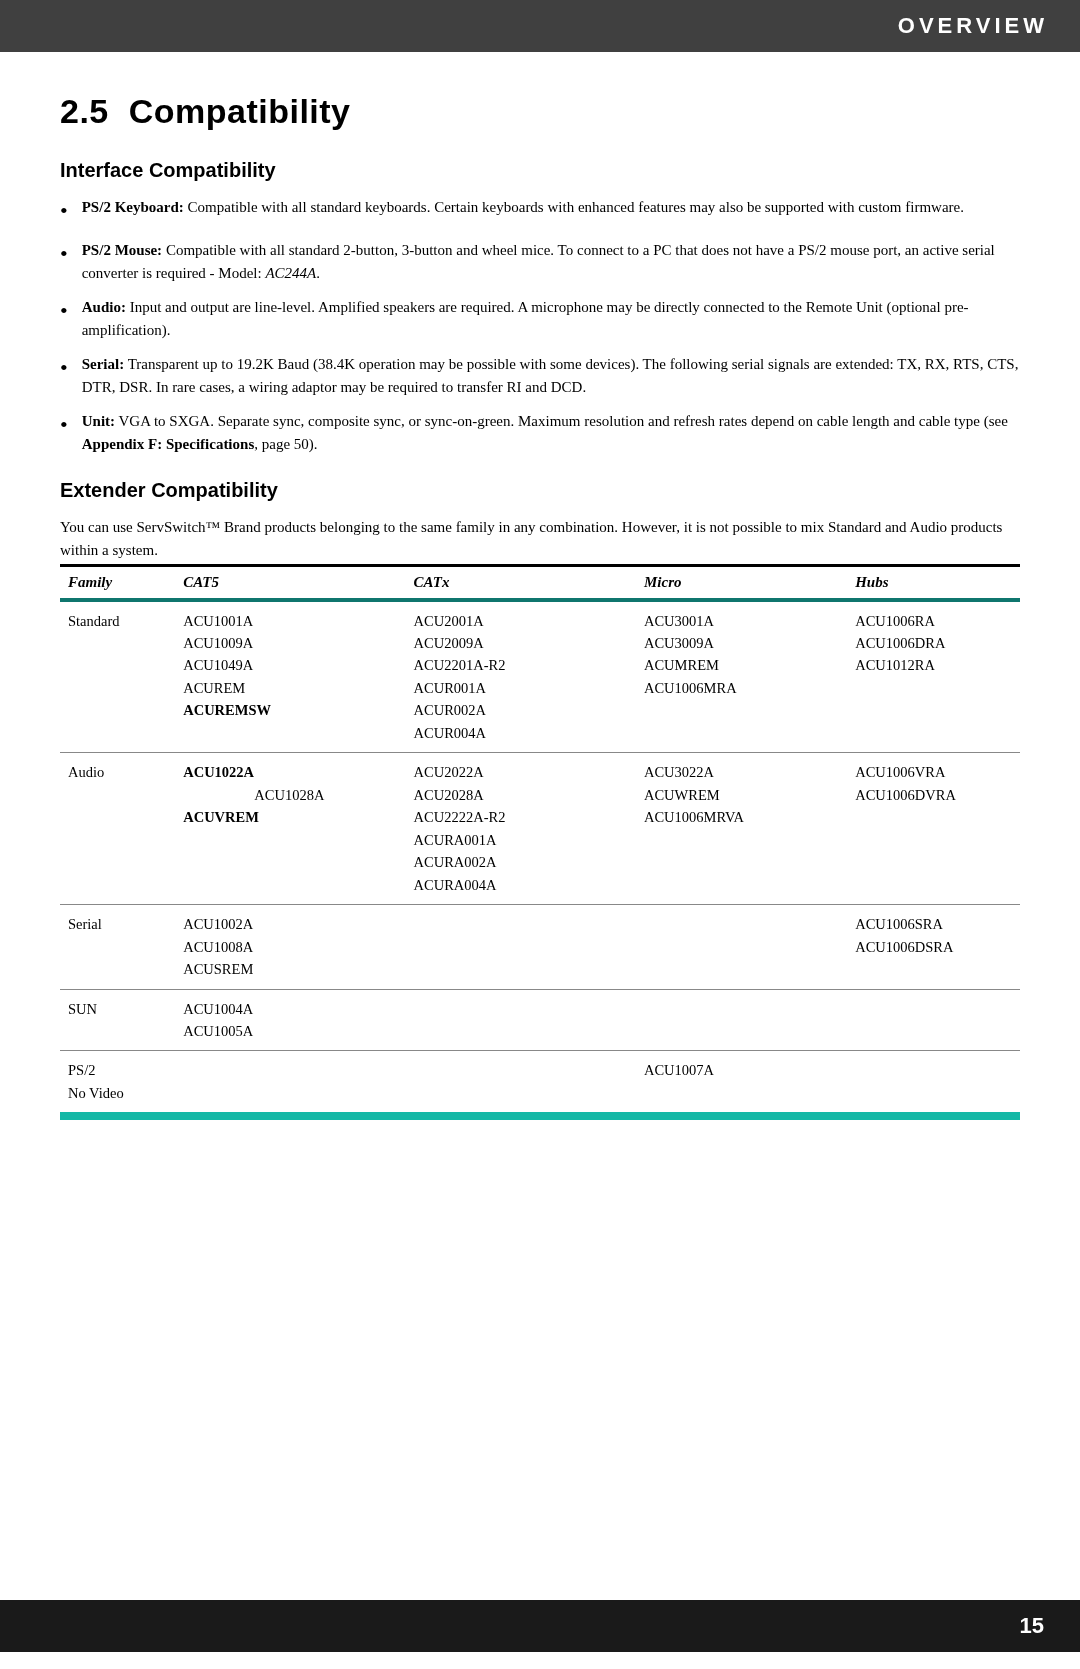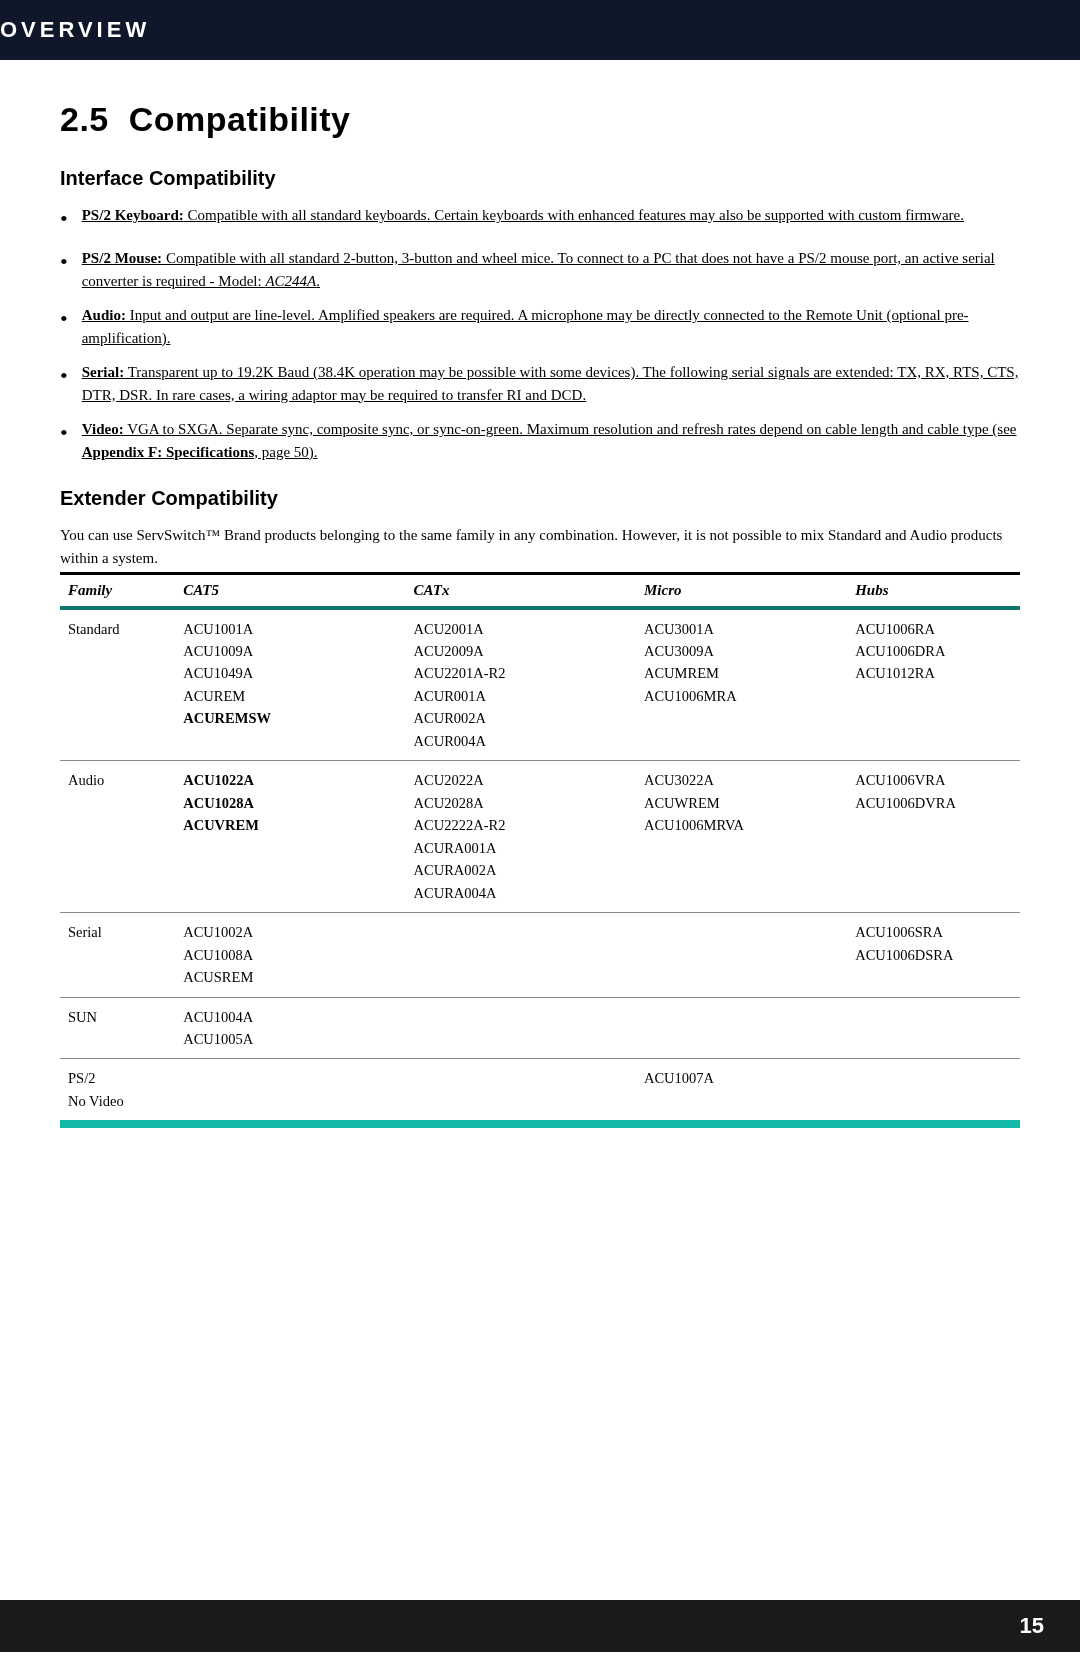--- a/index.html
+++ b/index.html
@@ -8,25 +8,25 @@
       font-family: 'Times New Roman', Times, serif;
       font-size: 15px;
       color: #000000;
       width: 1080px;
       min-height: 1669px;
       position: relative;
     }
 
     
     .header-bar {
-      background: #0f172a;
-      height: 60px;
+      background: #404040;
+      height: 52px;
       display: flex;
       align-items: center;
-      justify-content: flex-start;
+      justify-content: flex-end;
       padding-right: 32px;
     }
     .header-title {
       color: #ffffff;
       font-family: Arial, sans-serif;
       font-size: 22px;
       font-weight: 900;
       letter-spacing: 4px;
       text-transform: uppercase;
     }
@@ -67,21 +67,20 @@
       line-height: 1.5;
     }
     .bullet-dot {
       font-size: 22px;
       margin-right: 14px;
       margin-top: -2px;
       flex-shrink: 0;
     }
     .bullet-text {
       flex: 1;
-      text-decoration: underline;
     }
     .bold-term {
       font-weight: 700;
     }
     .italic-model {
       font-style: italic;
     }
 
     
     .extender-intro {
@@ -193,21 +192,21 @@
       <span class="bullet-dot">•</span>
       <span class="bullet-text">
         <span class="bold-term">Serial:</span>
         Transparent up to 19.2K Baud (38.4K operation may be possible with some devices). The following serial signals are extended: TX, RX, RTS, CTS, DTR, DSR. In rare cases, a wiring adaptor may be required to transfer RI and DCD.
       </span>
     </li>
 
     <li>
       <span class="bullet-dot">•</span>
       <span class="bullet-text">
-        <span class="bold-term">Video:</span>
+        <span class="bold-term">Unit:</span>
         VGA to SXGA. Separate sync, composite sync, or sync-on-green. Maximum resolution and refresh rates depend on cable length and cable type (see <span class="bold-term">Appendix F: Specifications</span>, page 50).
       </span>
     </li>
   </ul>
 
   <h2 class="subsection-heading">Extender Compatibility</h2>
 
   <p class="extender-intro">You can use ServSwitch™ Brand products belonging to the same family in any combination. However, it is not possible to mix Standard and Audio products within a system.</p>
 
   <table class="compat-table">
@@ -247,21 +246,21 @@
           <td>
             <span class="cell-line">ACU1006RA</span>
             <span class="cell-line">ACU1006DRA</span>
             <span class="cell-line">ACU1012RA</span>
           </td>
         </tr>
         <tr>
           <td style="white-space: pre-wrap;">Audio</td>
           <td>
             <span class="cell-line" style="font-weight: 700;">ACU1022A</span>
-            <span class="cell-line" style="font-weight: 700;">ACU1028A</span>
+            <span class="cell-line" style="font-weight: 400; text-align: center;">ACU1028A</span>
             <span class="cell-line" style="font-weight: 700;">ACUVREM</span>
           </td>
           <td>
             <span class="cell-line">ACU2022A</span>
             <span class="cell-line">ACU2028A</span>
             <span class="cell-line">ACU2222A-R2</span>
             <span class="cell-line">ACURA001A</span>
             <span class="cell-line">ACURA002A</span>
             <span class="cell-line">ACURA004A</span>
           </td>

